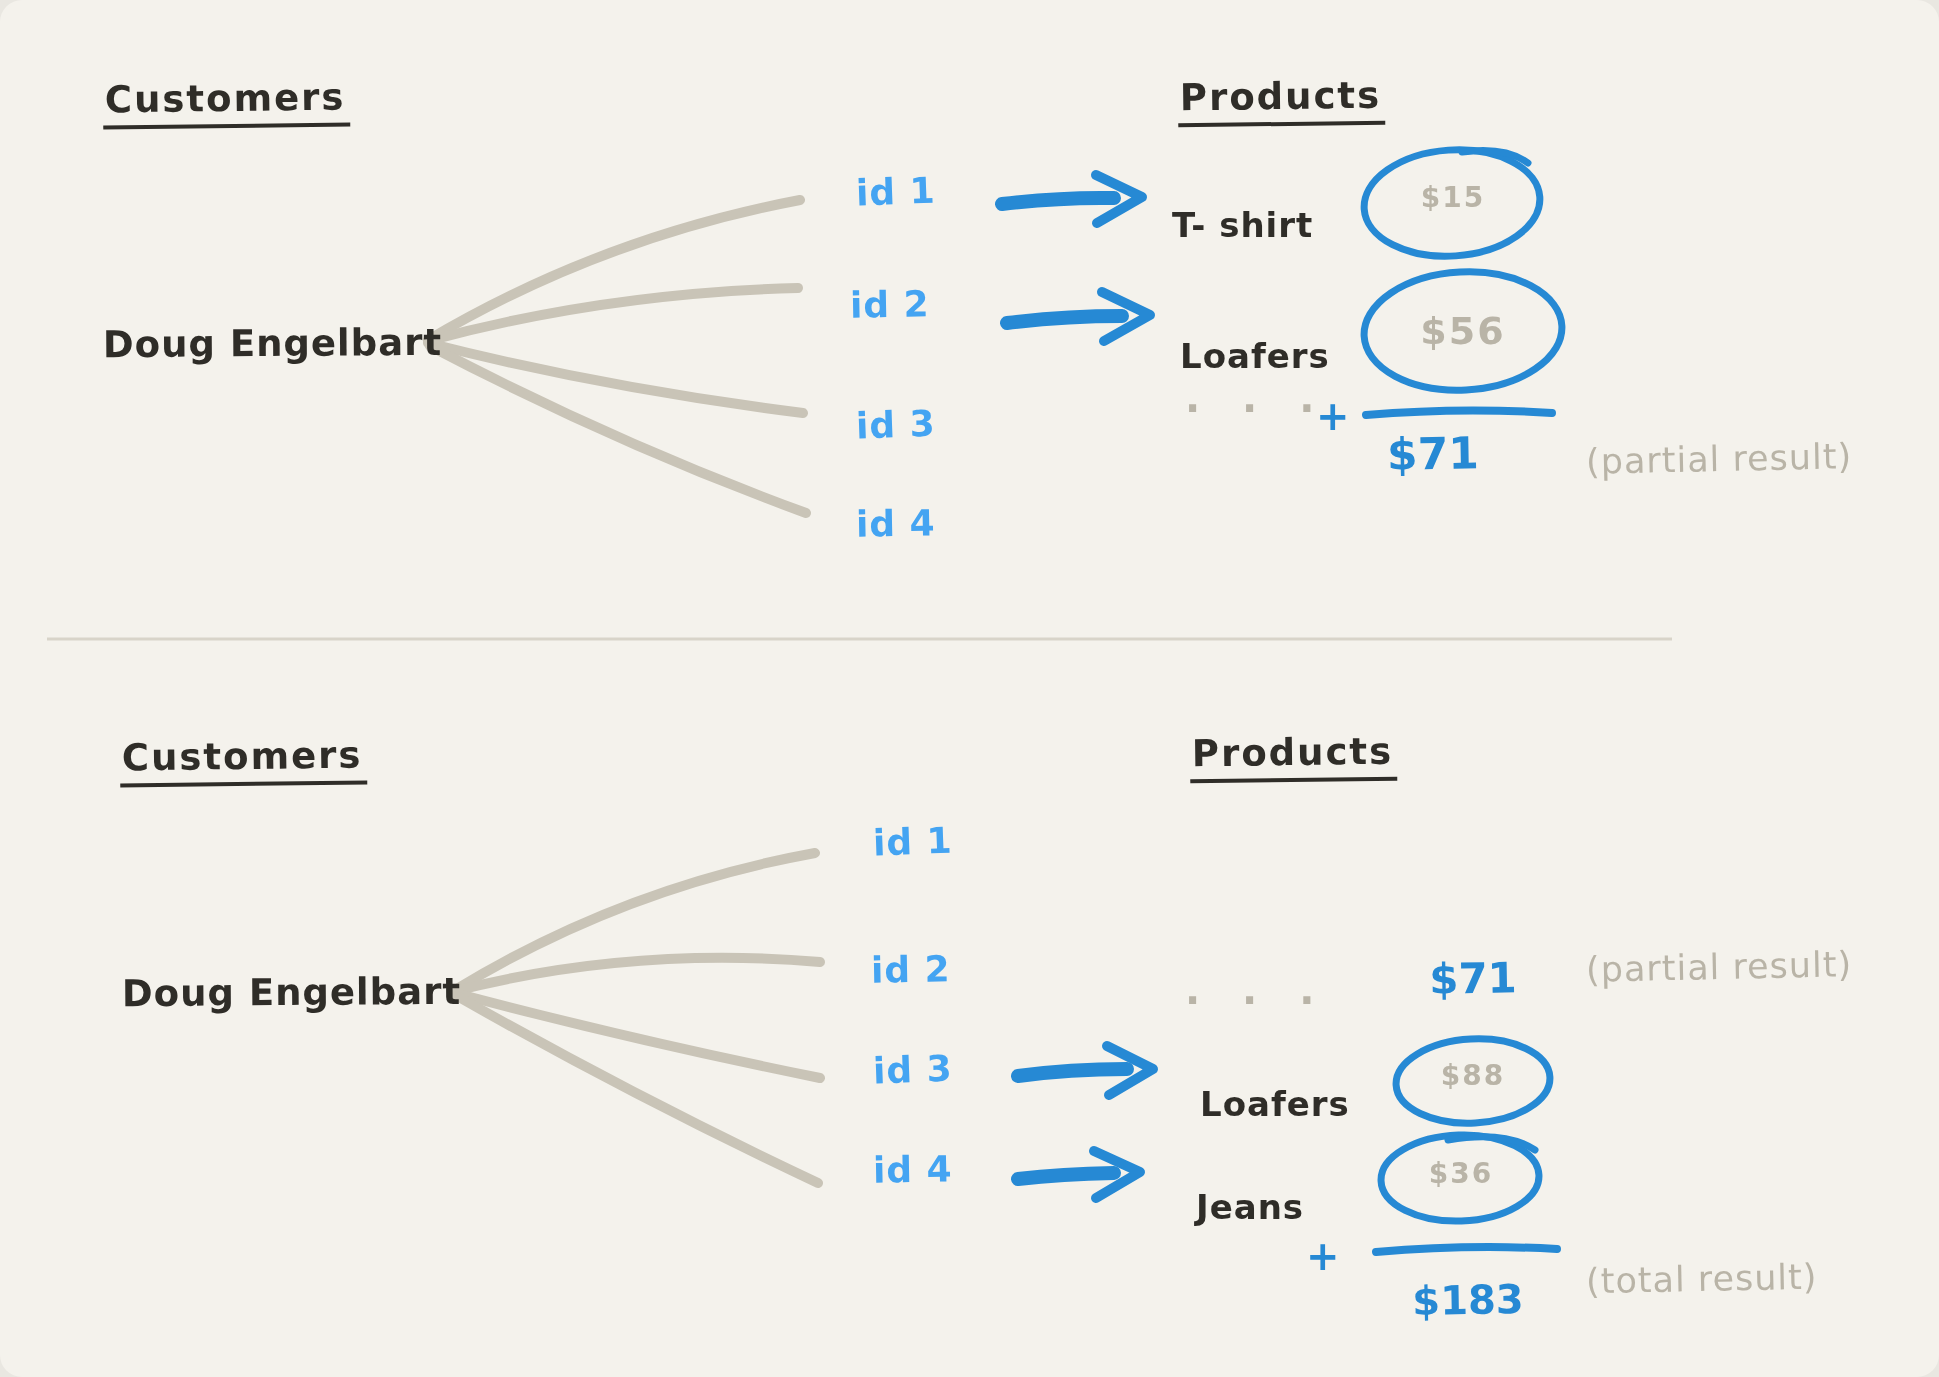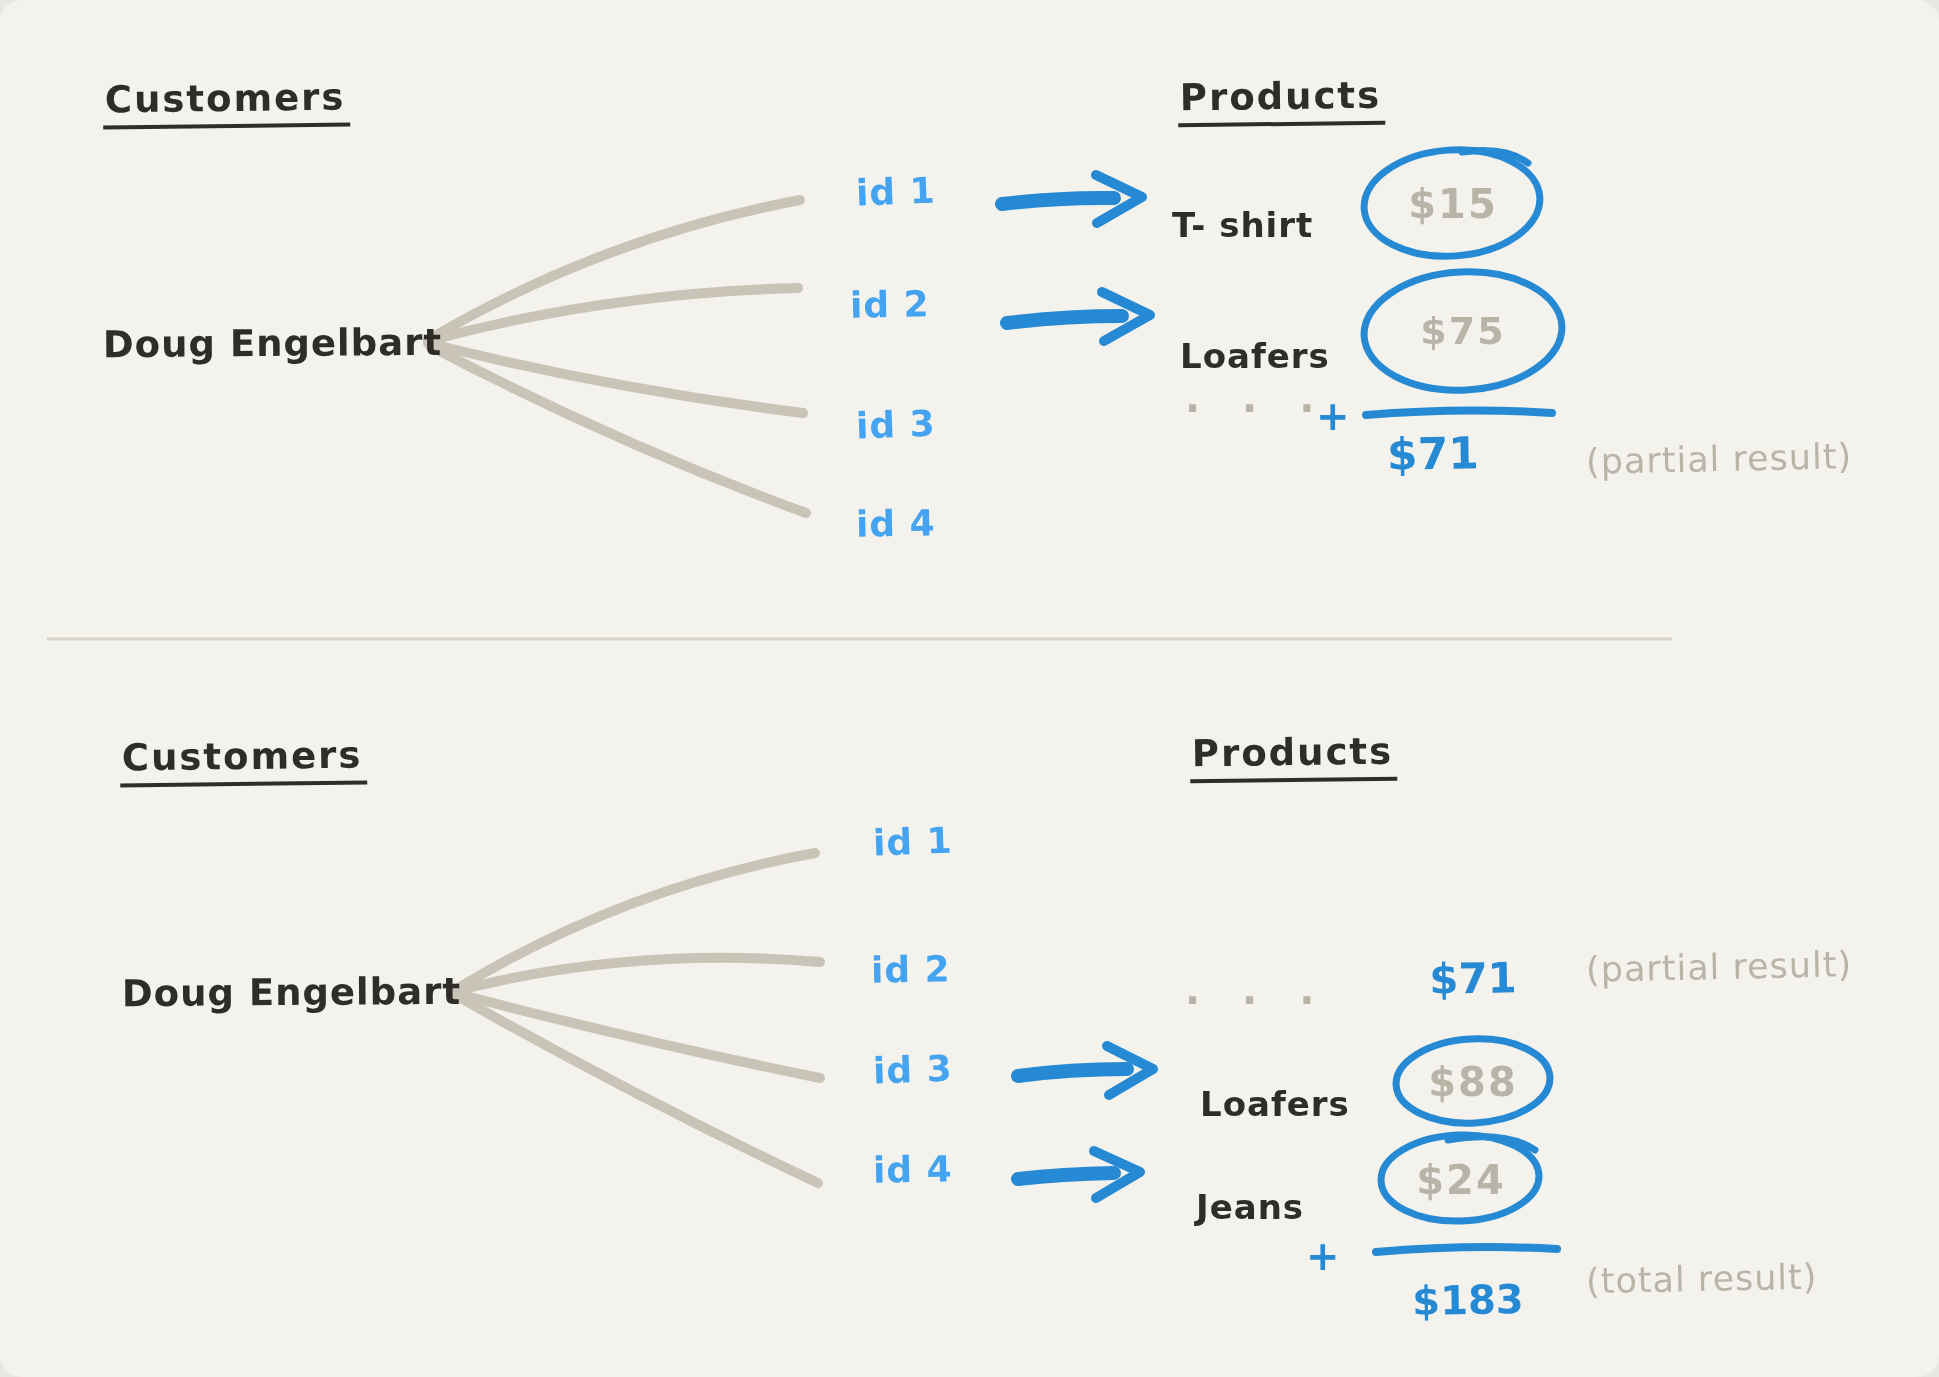--- a/index.html
+++ b/index.html
@@ -18,21 +18,21 @@
   .blue-id{color:#44a4f2;}
   .blue{color:#2689d4;}
   .heading{
     font-size:37px;font-weight:700;letter-spacing:2px;
     border-bottom:4px solid #2f2d28;padding:0 4px 7px 2px;
     transform:rotate(-0.7deg);
   }
   .name{font-size:37px;font-weight:600;letter-spacing:1px;transform:rotate(-0.4deg);}
   .idlbl{font-size:36px;font-weight:700;letter-spacing:1px;transform:rotate(-1deeg);}
   .product{font-size:34px;font-weight:600;letter-spacing:1px;margin-top:32px;}
-  .price{font-size:40px;font-weight:600;text-align:center;letter-spacing:2px;}
+  .price{font-size:28px;font-weight:600;text-align:center;letter-spacing:2px;}
   .dots{font-size:40px;font-weight:700;letter-spacing:14px;}
   .plus{font-size:40px;font-weight:600;}
   .sum{font-size:44px;font-weight:700;text-align:center;transform:rotate(-1deg);}
   .note{font-size:35px;font-weight:500;letter-spacing:1px;transform:rotate(-1.2deg);}
 </style>
 </head>
 <body>
 
 <div id="canvas">
 
@@ -87,21 +87,21 @@
 
   <div class="txt idlbl blue-id" style="left:856px;top:174px;transform:rotate(-2deg);">id 1</div>
   <div class="txt idlbl blue-id" style="left:850px;top:287px;transform:rotate(-1deg);">id 2</div>
   <div class="txt idlbl blue-id" style="left:856px;top:407px;transform:rotate(-2deg);">id 3</div>
   <div class="txt idlbl blue-id" style="left:856px;top:506px;transform:rotate(-1deg);">id 4</div>
 
   <div class="txt product ink" style="left:1172px;top:176px;">T- shirt</div>
   <div class="txt price gray" style="left:1400px;top:184px;width:106px;">$15</div>
 
   <div class="txt product ink" style="left:1180px;top:307px;">Loafers</div>
-  <div class="txt price gray" style="left:1403px;top:312px;width:120px;font-size:38px;">$75</div>
+  <div class="txt price gray" style="left:1403px;top:312px;width:120px;font-size:38px;">$56</div>
 
   <div class="txt dots gray" style="left:1185px;top:388px;">· · ·</div>
   <div class="txt plus blue" style="left:1316px;top:396px;">+</div>
   <div class="txt sum blue" style="left:1378px;top:432px;width:110px;">$71</div>
   <div class="txt note gray" style="left:1586px;top:442px;">(partial result)</div>
 
   <div class="txt heading ink" style="left:120px;top:738px;">Customers</div>
   <div class="txt heading ink" style="left:1190px;top:734px;">Products</div>
   <div class="txt name ink" style="left:122px;top:974px;">Doug Engelbart</div>
 
@@ -111,19 +111,19 @@
   <div class="txt idlbl blue-id" style="left:873px;top:1152px;transform:rotate(-1deg);">id 4</div>
 
   <div class="txt dots gray" style="left:1185px;top:980px;">· · ·</div>
   <div class="txt sum blue" style="left:1418px;top:958px;width:110px;font-size:42px;">$71</div>
   <div class="txt note gray" style="left:1586px;top:950px;">(partial result)</div>
 
   <div class="txt product ink" style="left:1200px;top:1055px;">Loafers</div>
   <div class="txt price gray" style="left:1420px;top:1062px;width:106px;text-align:center;">$88</div>
 
   <div class="txt product ink" style="left:1196px;top:1158px;">Jeans</div>
-  <div class="txt price gray" style="left:1408px;top:1160px;width:106px;">$24</div>
+  <div class="txt price gray" style="left:1408px;top:1160px;width:106px;">$36</div>
 
   <div class="txt plus blue" style="left:1306px;top:1236px;">+</div>
   <div class="txt sum blue" style="left:1408px;top:1280px;width:120px;font-size:40px;">$183</div>
   <div class="txt note gray" style="left:1586px;top:1262px;">(total result)</div>
 
 </div>
 
 </body></html>

